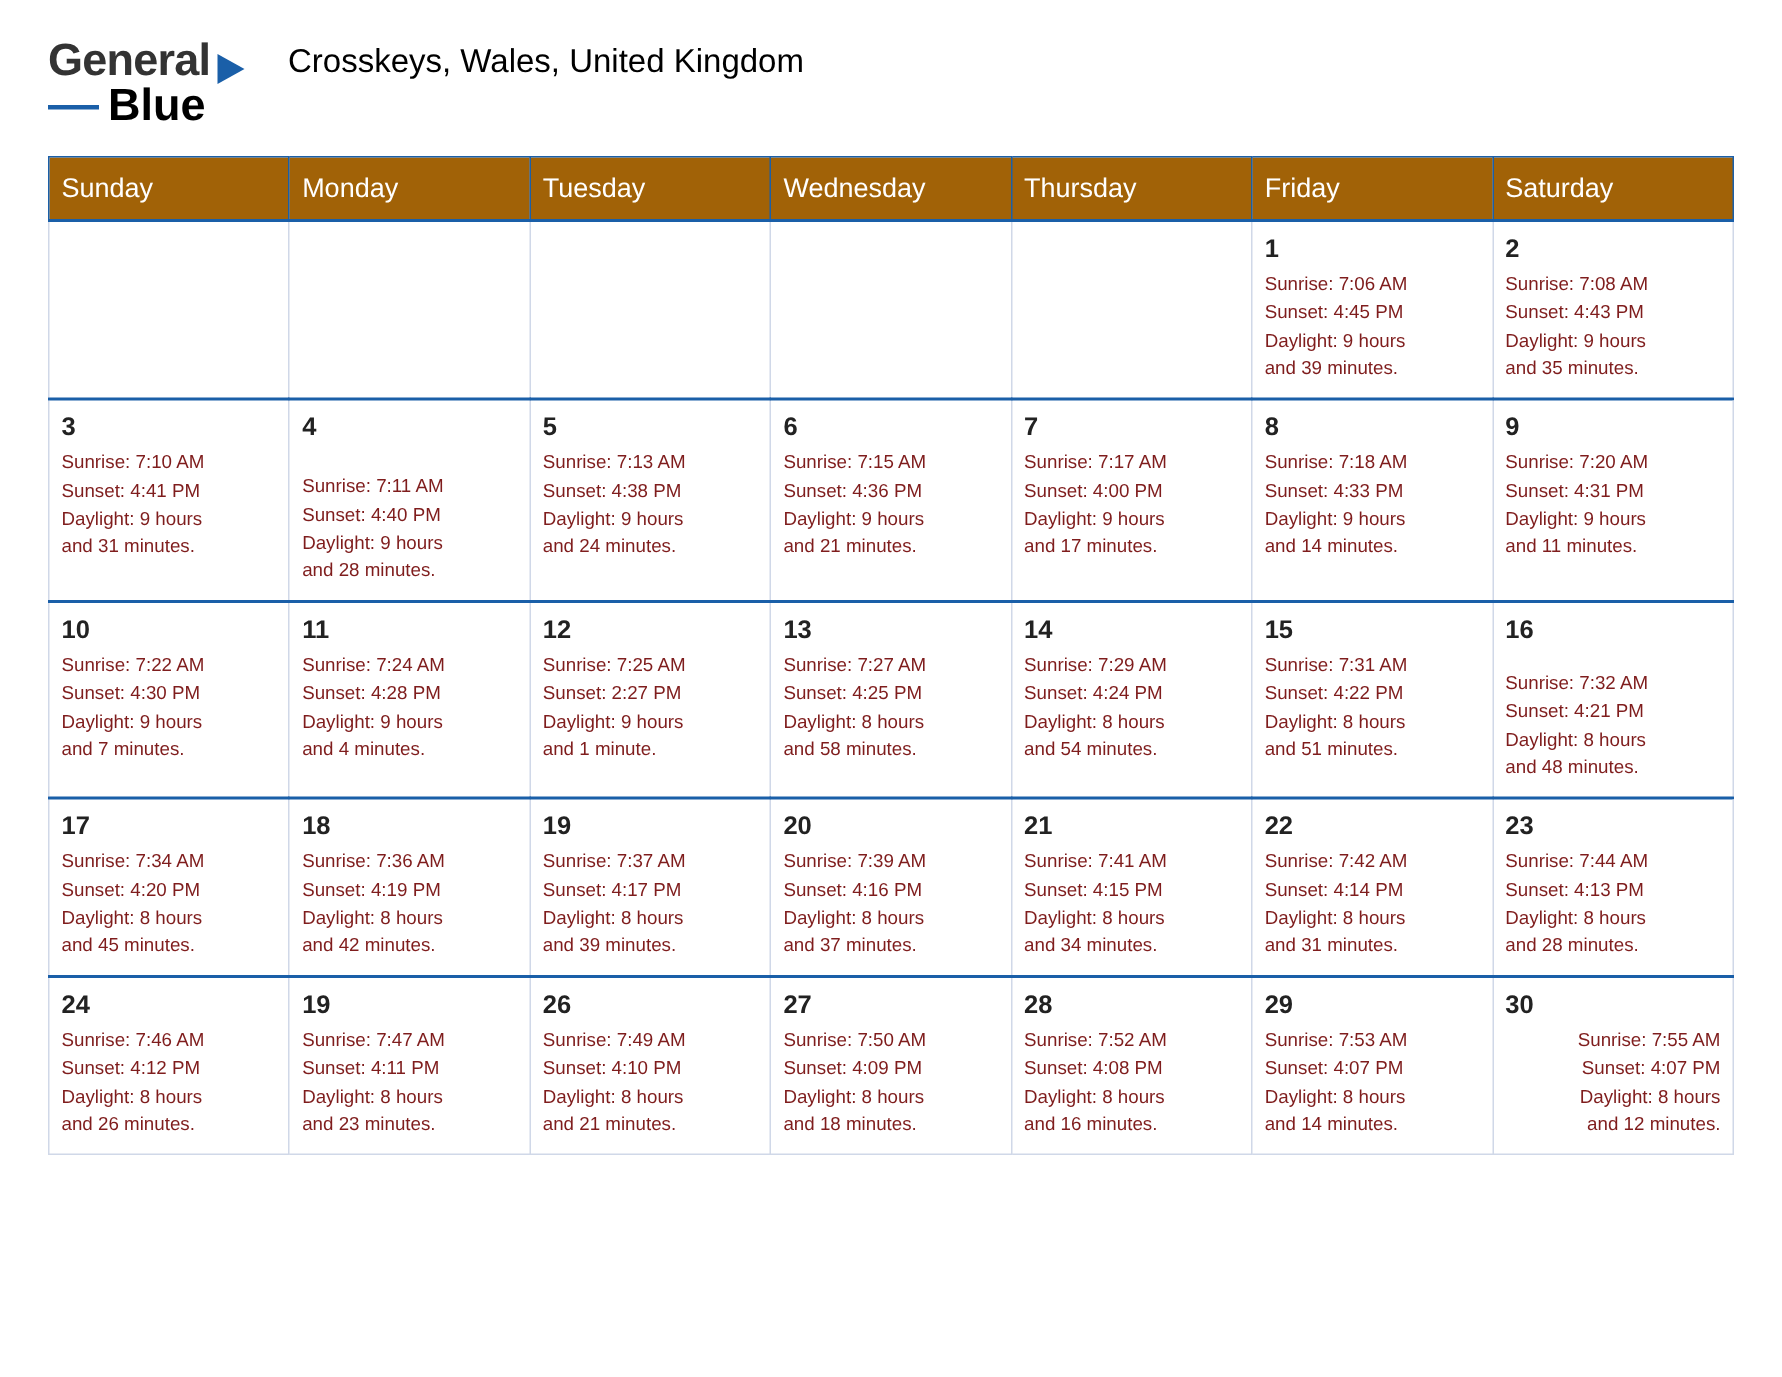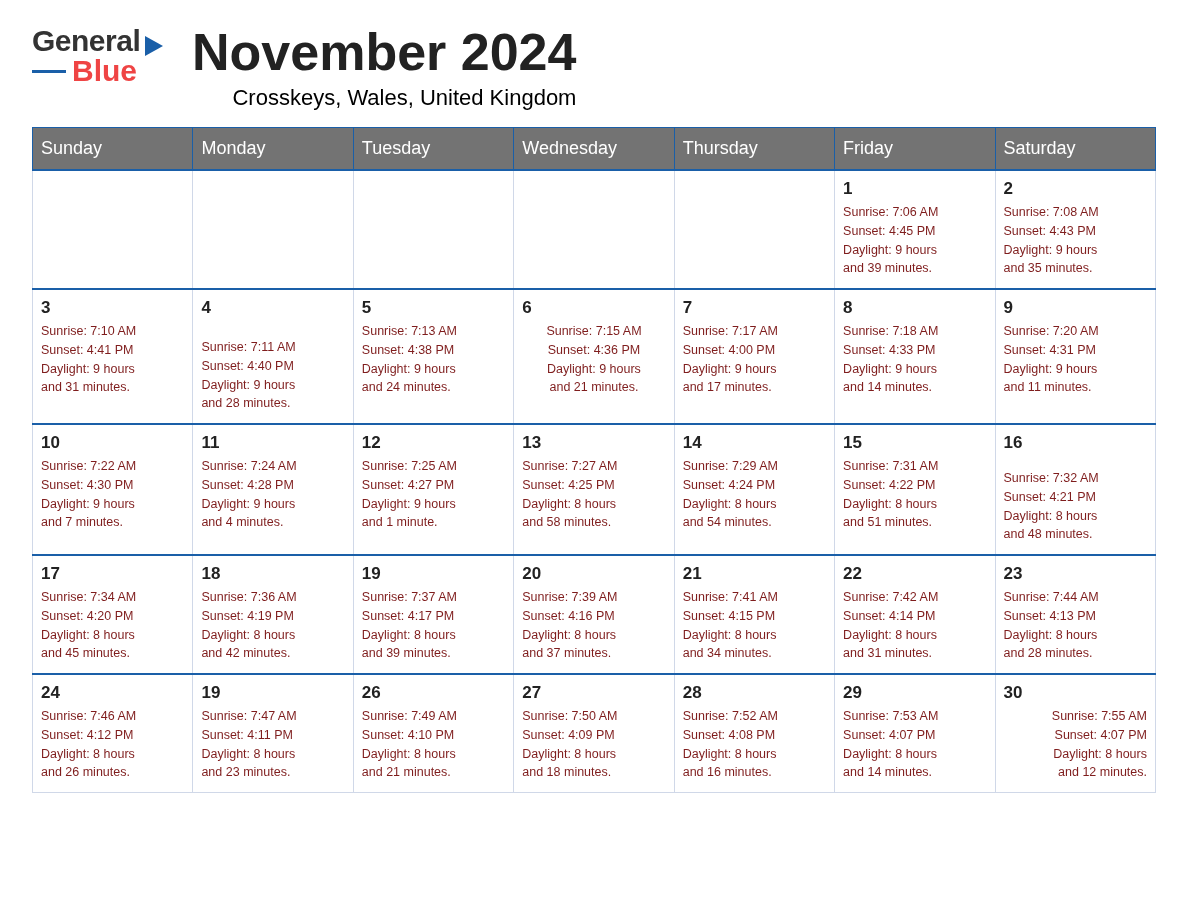--- a/index.html
+++ b/index.html
@@ -29,21 +29,21 @@
       font-size: 22px;
       color: #000000;
       margin-top: 4px;
     }
     .calendar {
       width: 100%;
       border-collapse: collapse;
       margin-top: 8px;
     }
     .calendar thead tr th {
-      background-color: #737373;
+      background-color: #a16207;
       color: #fff;
       font-size: 18px;
       font-weight: normal;
       padding: 10px 8px;
       text-align: left;
       border: 1px solid #1a5fa8;
     }
     .calendar tbody tr {
       border-top: 2px solid #1a5fa8;
     }
@@ -102,21 +102,21 @@
     }
     .logo-line-decor {
       width: 34px;
       height: 3px;
       background: #1a5fa8;
       margin-right: 6px;
     }
     .logo-blue-text {
       font-size: 30px;
       font-weight: bold;
-      color: #ef4444;
+      color: #000000;
     }
   </style>
 </head>
 <body>
 
 <div class="header">
   <div class="logo-wrapper">
     <div class="logo-top-row">
       <span class="logo-general-text">General</span>
       <span class="logo-flag">
@@ -124,21 +124,20 @@
           <polygon points="2,2 20,12 2,22" fill="#1a5fa8"></polygon>
         </svg>
       </span>
     </div>
     <div class="logo-bottom-row">
       <div class="logo-line-decor"></div>
       <span class="logo-blue-text">Blue</span>
     </div>
   </div>
   <div class="title-area">
-    <div class="month-title">November 2024</div>
     <div class="location">Crosskeys, Wales, United Kingdom</div>
   </div>
 </div>
 
 <table class="calendar">
   <thead>
     <tr>
       <th>Sunday</th>
       <th>Monday</th>
       <th>Tuesday</th>
@@ -187,21 +186,21 @@
         </td>
         <td>
           <span class="day-number">5</span>
           <div class="day-info" style="white-space: pre-line;">Sunrise: 7:13 AM
 Sunset: 4:38 PM
 Daylight: 9 hours
 and 24 minutes.</div>
         </td>
         <td>
           <span class="day-number">6</span>
-          <div class="day-info" style="white-space: pre-line; text-align: center;">Sunrise: 7:15 AM
+          <div class="day-info" style="white-space: pre-line;">Sunrise: 7:15 AM
 Sunset: 4:36 PM
 Daylight: 9 hours
 and 21 minutes.</div>
         </td>
         <td>
           <span class="day-number">7</span>
           <div class="day-info" style="white-space: pre-line;">Sunrise: 7:17 AM
 Sunset: 4:00 PM
 Daylight: 9 hours
 and 17 minutes.</div>
@@ -232,21 +231,21 @@
         <td>
           <span class="day-number">11</span>
           <div class="day-info" style="white-space: pre-line;">Sunrise: 7:24 AM
 Sunset: 4:28 PM
 Daylight: 9 hours
 and 4 minutes.</div>
         </td>
         <td>
           <span class="day-number">12</span>
           <div class="day-info" style="white-space: pre-line;">Sunrise: 7:25 AM
-Sunset: 4:27 PM
+Sunset: 2:27 PM
 Daylight: 9 hours
 and 1 minute.</div>
         </td>
         <td>
           <span class="day-number">13</span>
           <div class="day-info" style="white-space: pre-line;">Sunrise: 7:27 AM
 Sunset: 4:25 PM
 Daylight: 8 hours
 and 58 minutes.</div>
         </td>

